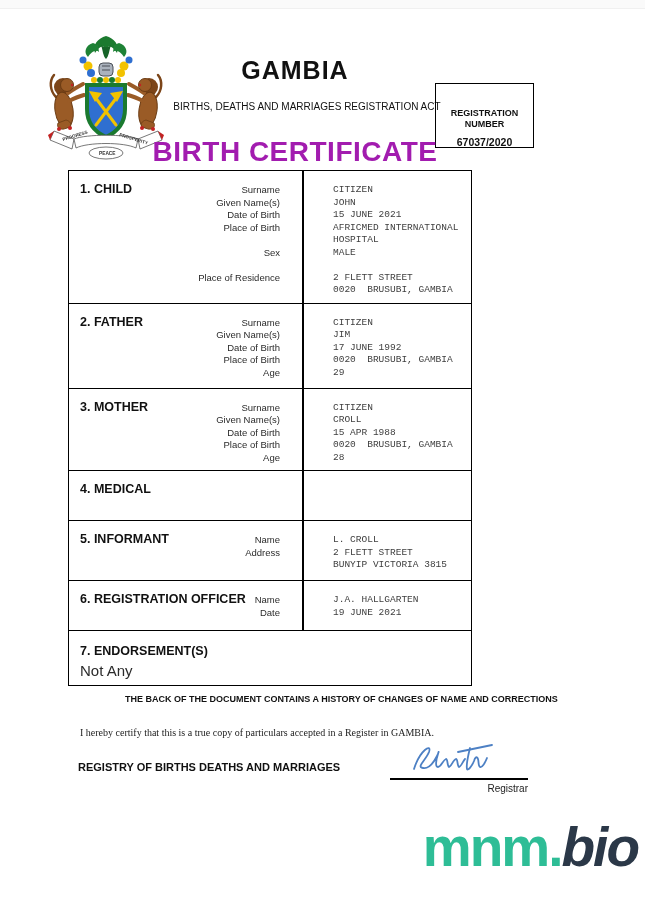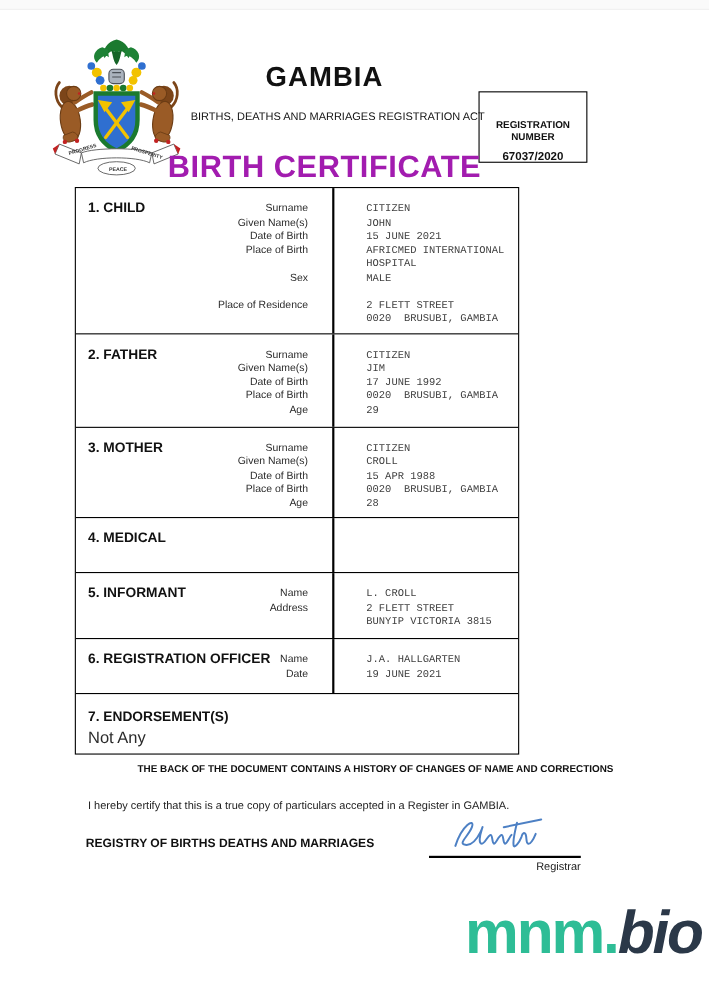--- a/index.html
+++ b/index.html
@@ -37,21 +37,21 @@
   .field-row.empty { height:12.5px; }
   .field-value { flex:1; padding-left:31px; padding-right:6px;
     font-family:Liberation Mono, monospace; font-size:9.5px; line-height:12.5px;
     color:#3e3e3e; white-space:pre-wrap; }
   .endorsement-title { font-size:12.5px; font-weight:bold; color:#111; padding-left:11px; }
   .endorsement-value { font-size:15px; color:#2b2b2b; padding-left:11px; margin-top:4px; }
 
   
   .back-note { position:absolute; left:78px; top:694px; width:480px;
     font-size:9px; font-weight:bold; color:#111;margin-left:47px; }
-  .certify { position:absolute; left:80px; top:727px; width:480px; font-size:10px; color:#222; }
+  .certify { position:absolute; left:80px; top:727px; width:480px; font-size:10px; color:#222;font-family:Liberation Serif, serif; }
   .registry-title { position:absolute; left:78px; top:761px; width:300px;
     font-size:11px; font-weight:bold; color:#111; }
   .signature-block { position:absolute; left:390px; top:740px; width:138px; }
   .signature-ink { display:block; margin-left:18px; }
   .signature-line { width:138px; height:1.5px; background:#000; margin-top:1px; }
   .signature-caption { text-align:right; font-size:10px; color:#222; margin-top:3px; }
 
   
   .brand { position:absolute; left:370px; top:820px; width:268px; text-align:right;
     font-size:55px; font-weight:bold; letter-spacing:-2px; line-height:1; }

